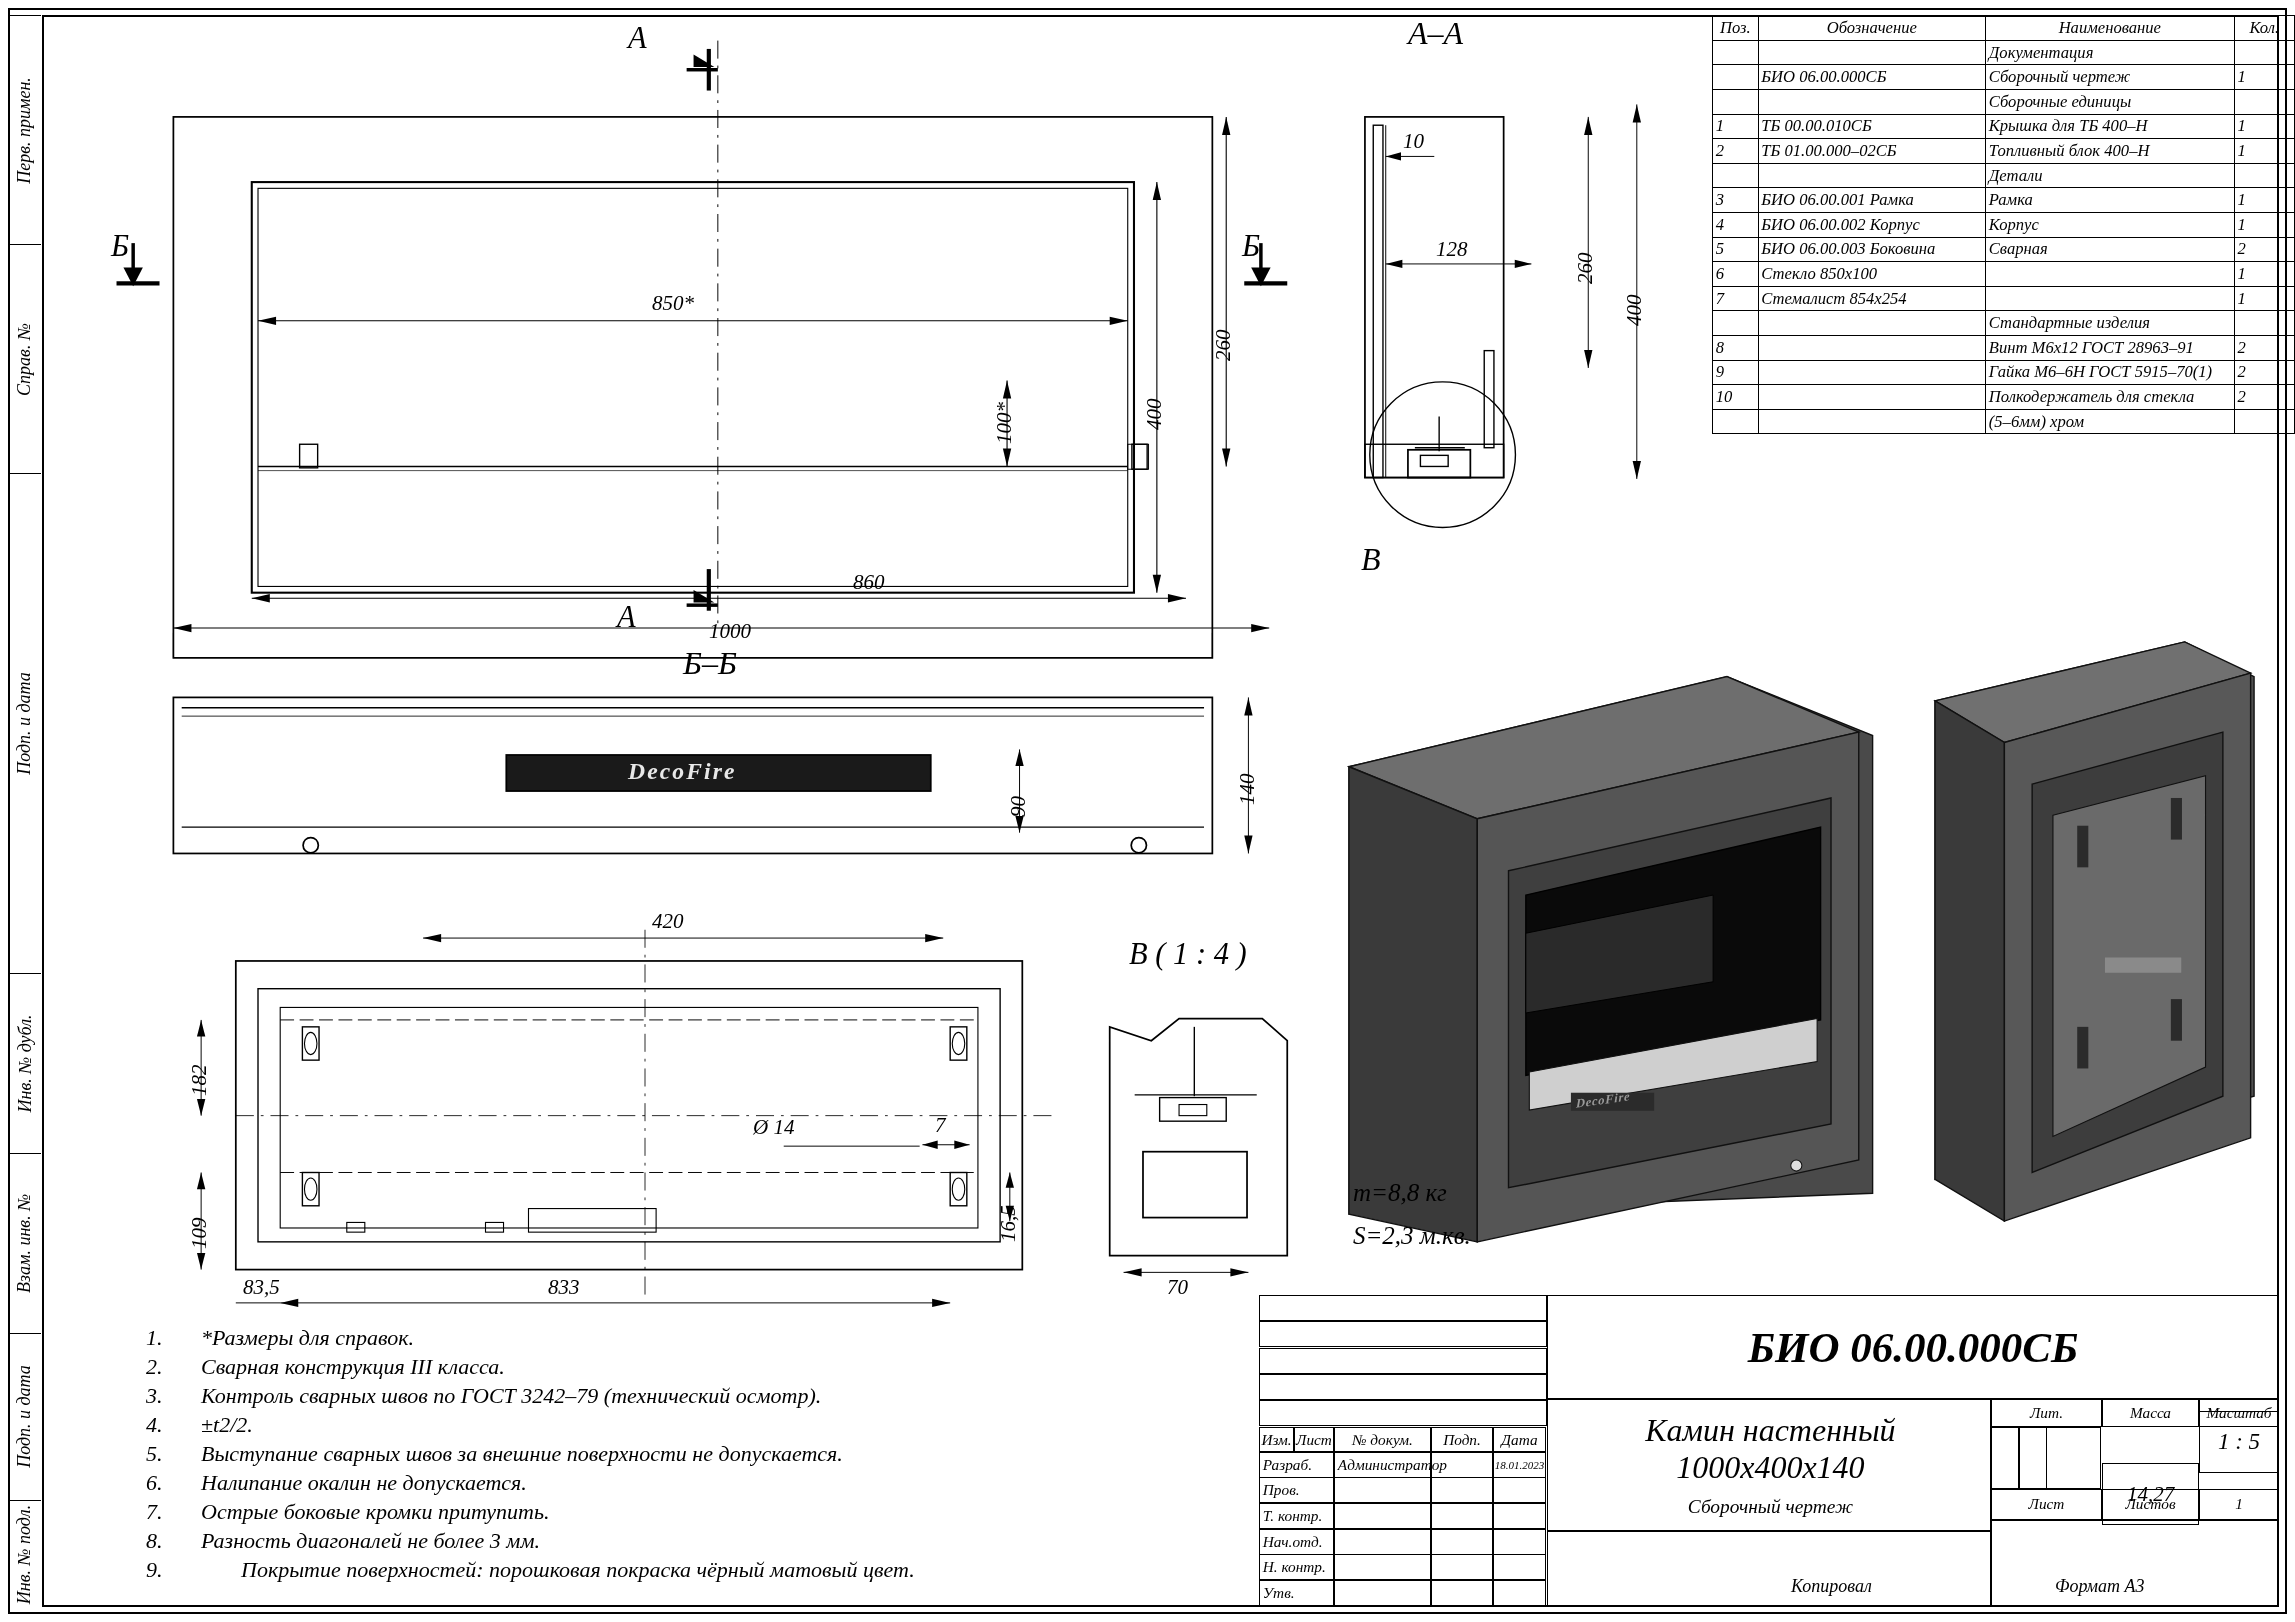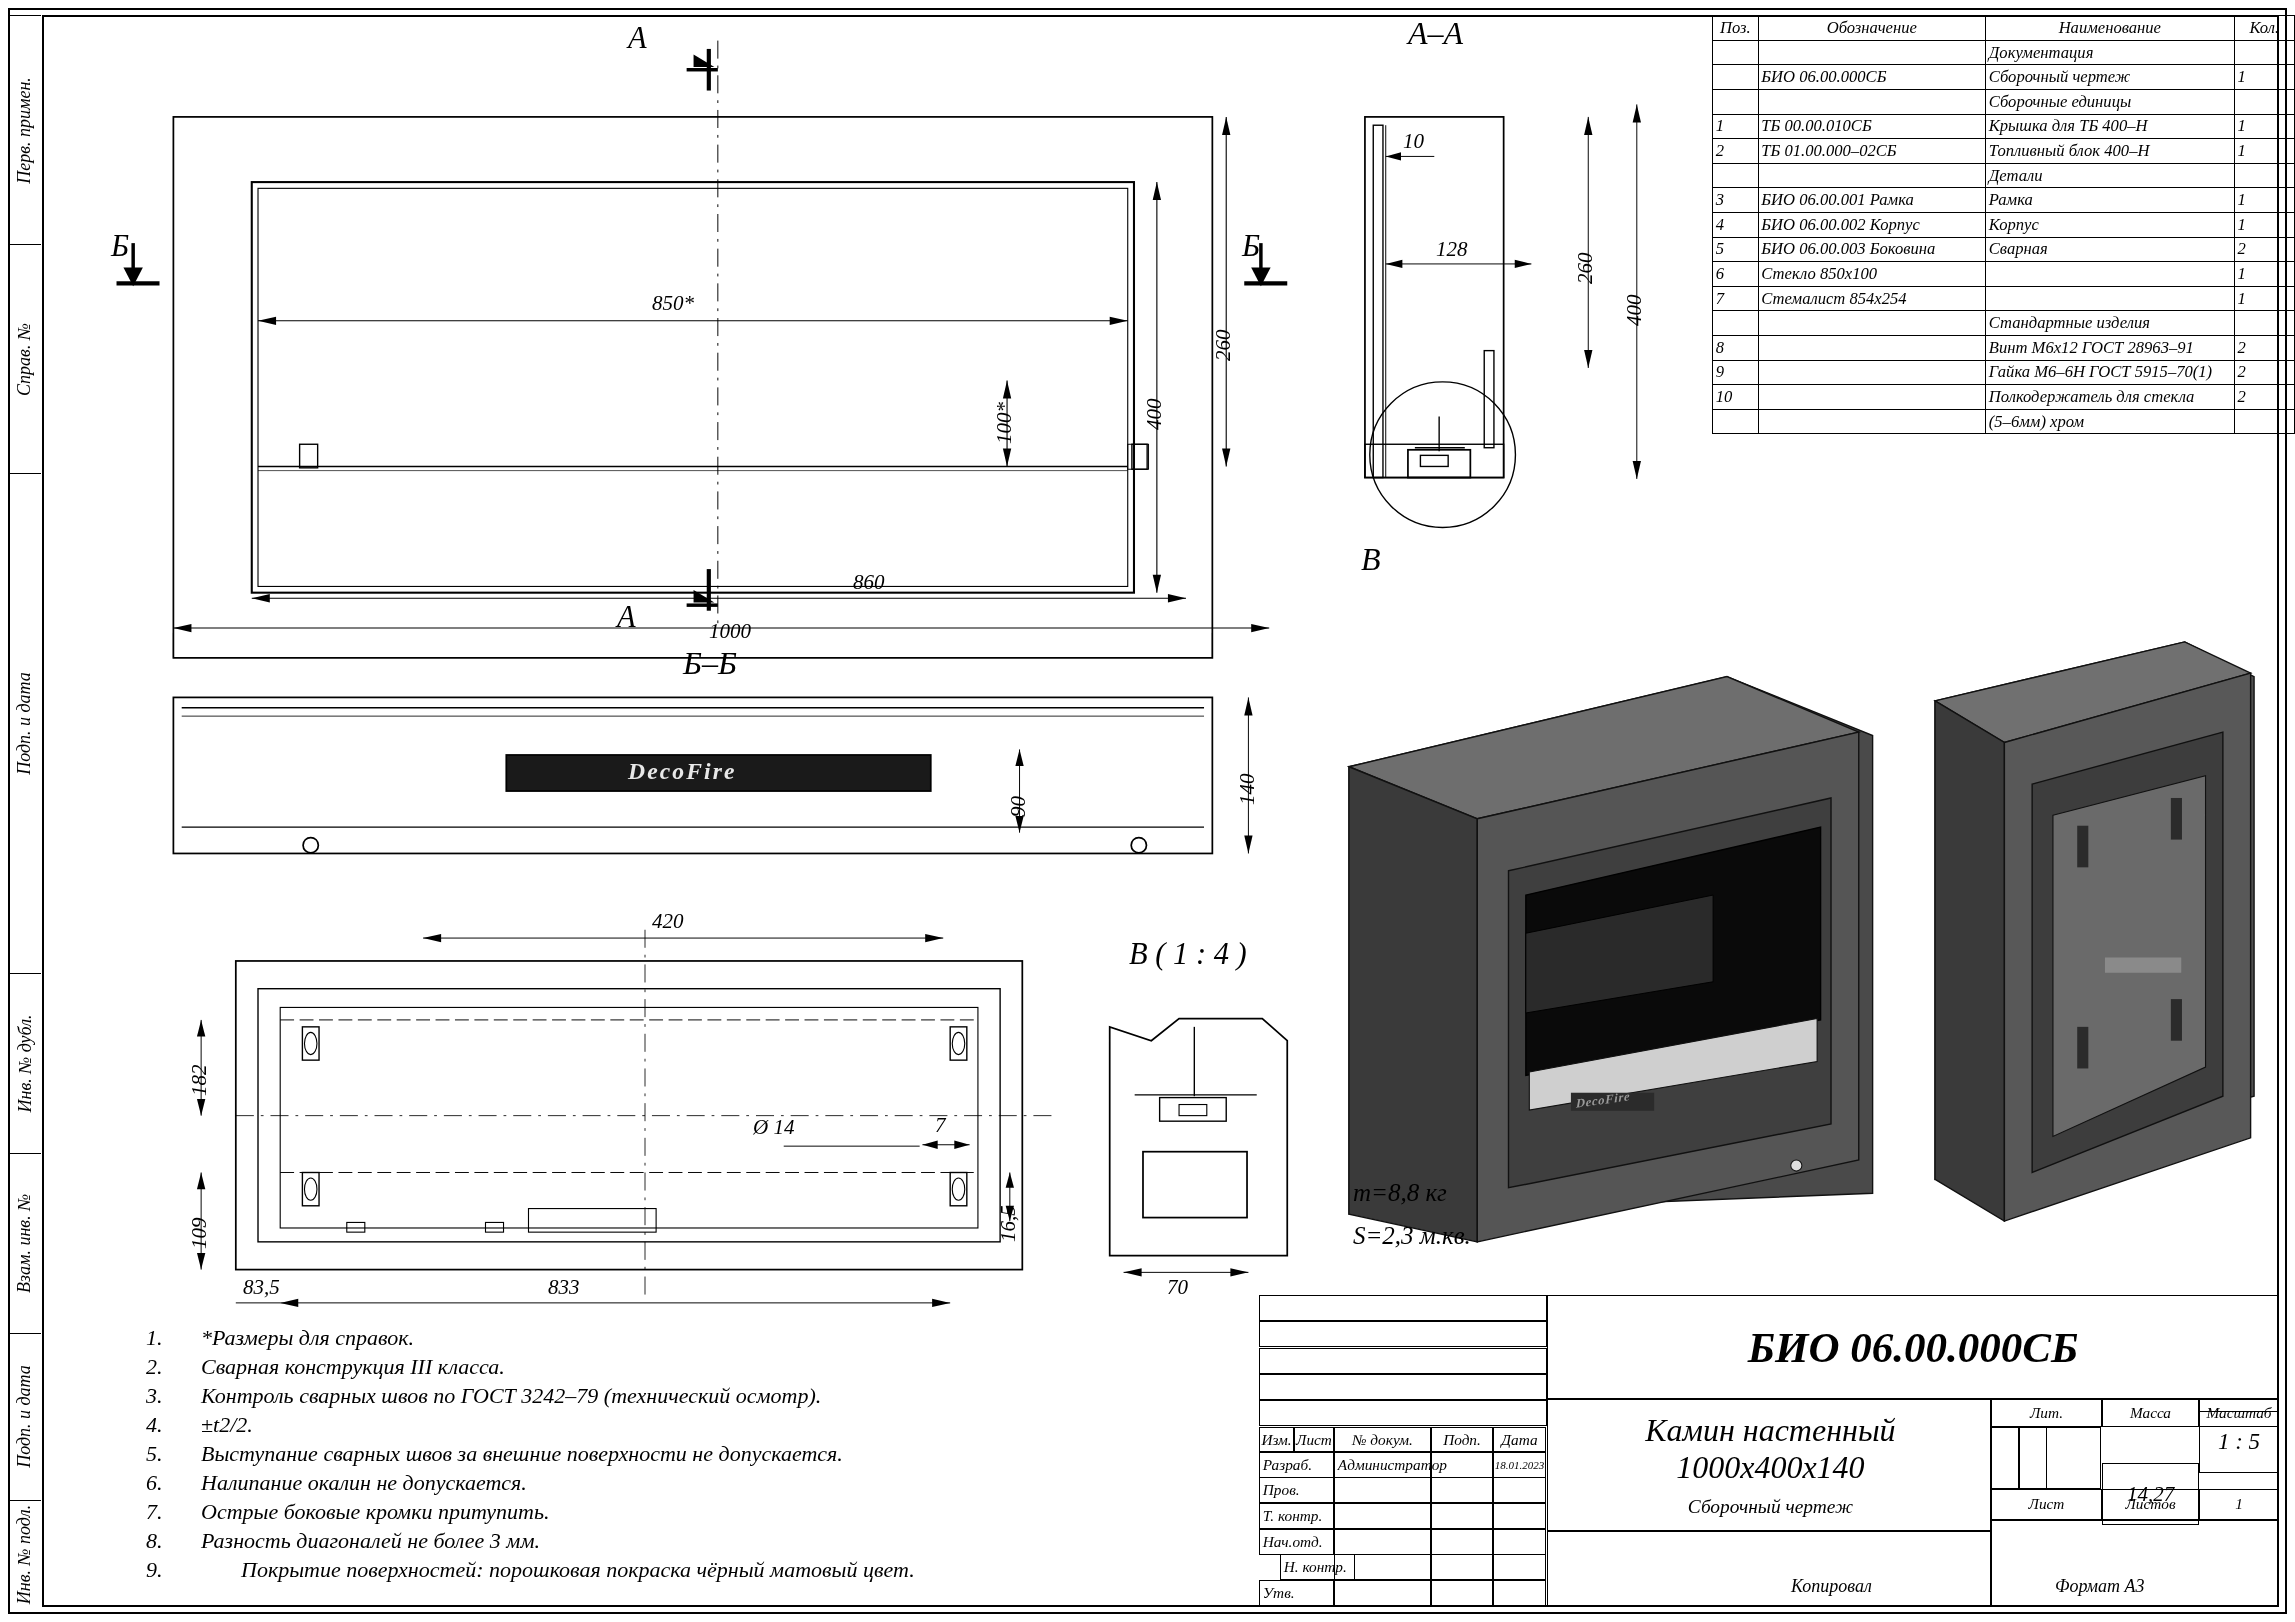--- a/index.html
+++ b/index.html
@@ -431,21 +431,21 @@
         <div class="cell" style="left: 172px; top: 182px; width: 62px; height: 26px;"></div>
         <div class="cell c" style="left: 234px; top: 182px; width: 53px; height: 26px; font-size: 11px;"></div>
         <div class="cell" style="left: 0px; top: 208px; width: 75px; height: 26px;">Т. контр.</div>
         <div class="cell" style="left: 75px; top: 208px; width: 97px; height: 26px;"></div>
         <div class="cell" style="left: 172px; top: 208px; width: 62px; height: 26px;"></div>
         <div class="cell c" style="left: 234px; top: 208px; width: 53px; height: 26px; font-size: 11px;"></div>
         <div class="cell" style="left: 0px; top: 234px; width: 75px; height: 26px;">Нач.отд.</div>
         <div class="cell" style="left: 75px; top: 234px; width: 97px; height: 26px;"></div>
         <div class="cell" style="left: 172px; top: 234px; width: 62px; height: 26px;"></div>
         <div class="cell c" style="left: 234px; top: 234px; width: 53px; height: 26px; font-size: 11px;"></div>
-        <div class="cell" style="left: 0px; top: 259px; width: 75px; height: 26px; margin-left: 21px;">Н. контр.</div>
+        <div class="cell" style="left: 0px; top: 259px; width: 75px; height: 26px;">Н. контр.</div>
         <div class="cell" style="left: 75px; top: 259px; width: 97px; height: 26px;"></div>
         <div class="cell" style="left: 172px; top: 259px; width: 62px; height: 26px;"></div>
         <div class="cell c" style="left: 234px; top: 259px; width: 53px; height: 26px; font-size: 11px;"></div>
         <div class="cell" style="left: 0px; top: 285px; width: 75px; height: 26px;">Утв.</div>
         <div class="cell" style="left: 75px; top: 285px; width: 97px; height: 26px;"></div>
         <div class="cell" style="left: 172px; top: 285px; width: 62px; height: 26px;"></div>
         <div class="cell c" style="left: 234px; top: 285px; width: 53px; height: 26px; font-size: 11px;"></div>
       </div>
 
     <div class="cell c" style="left:288px;top:0;width:732px;height:104px;">

